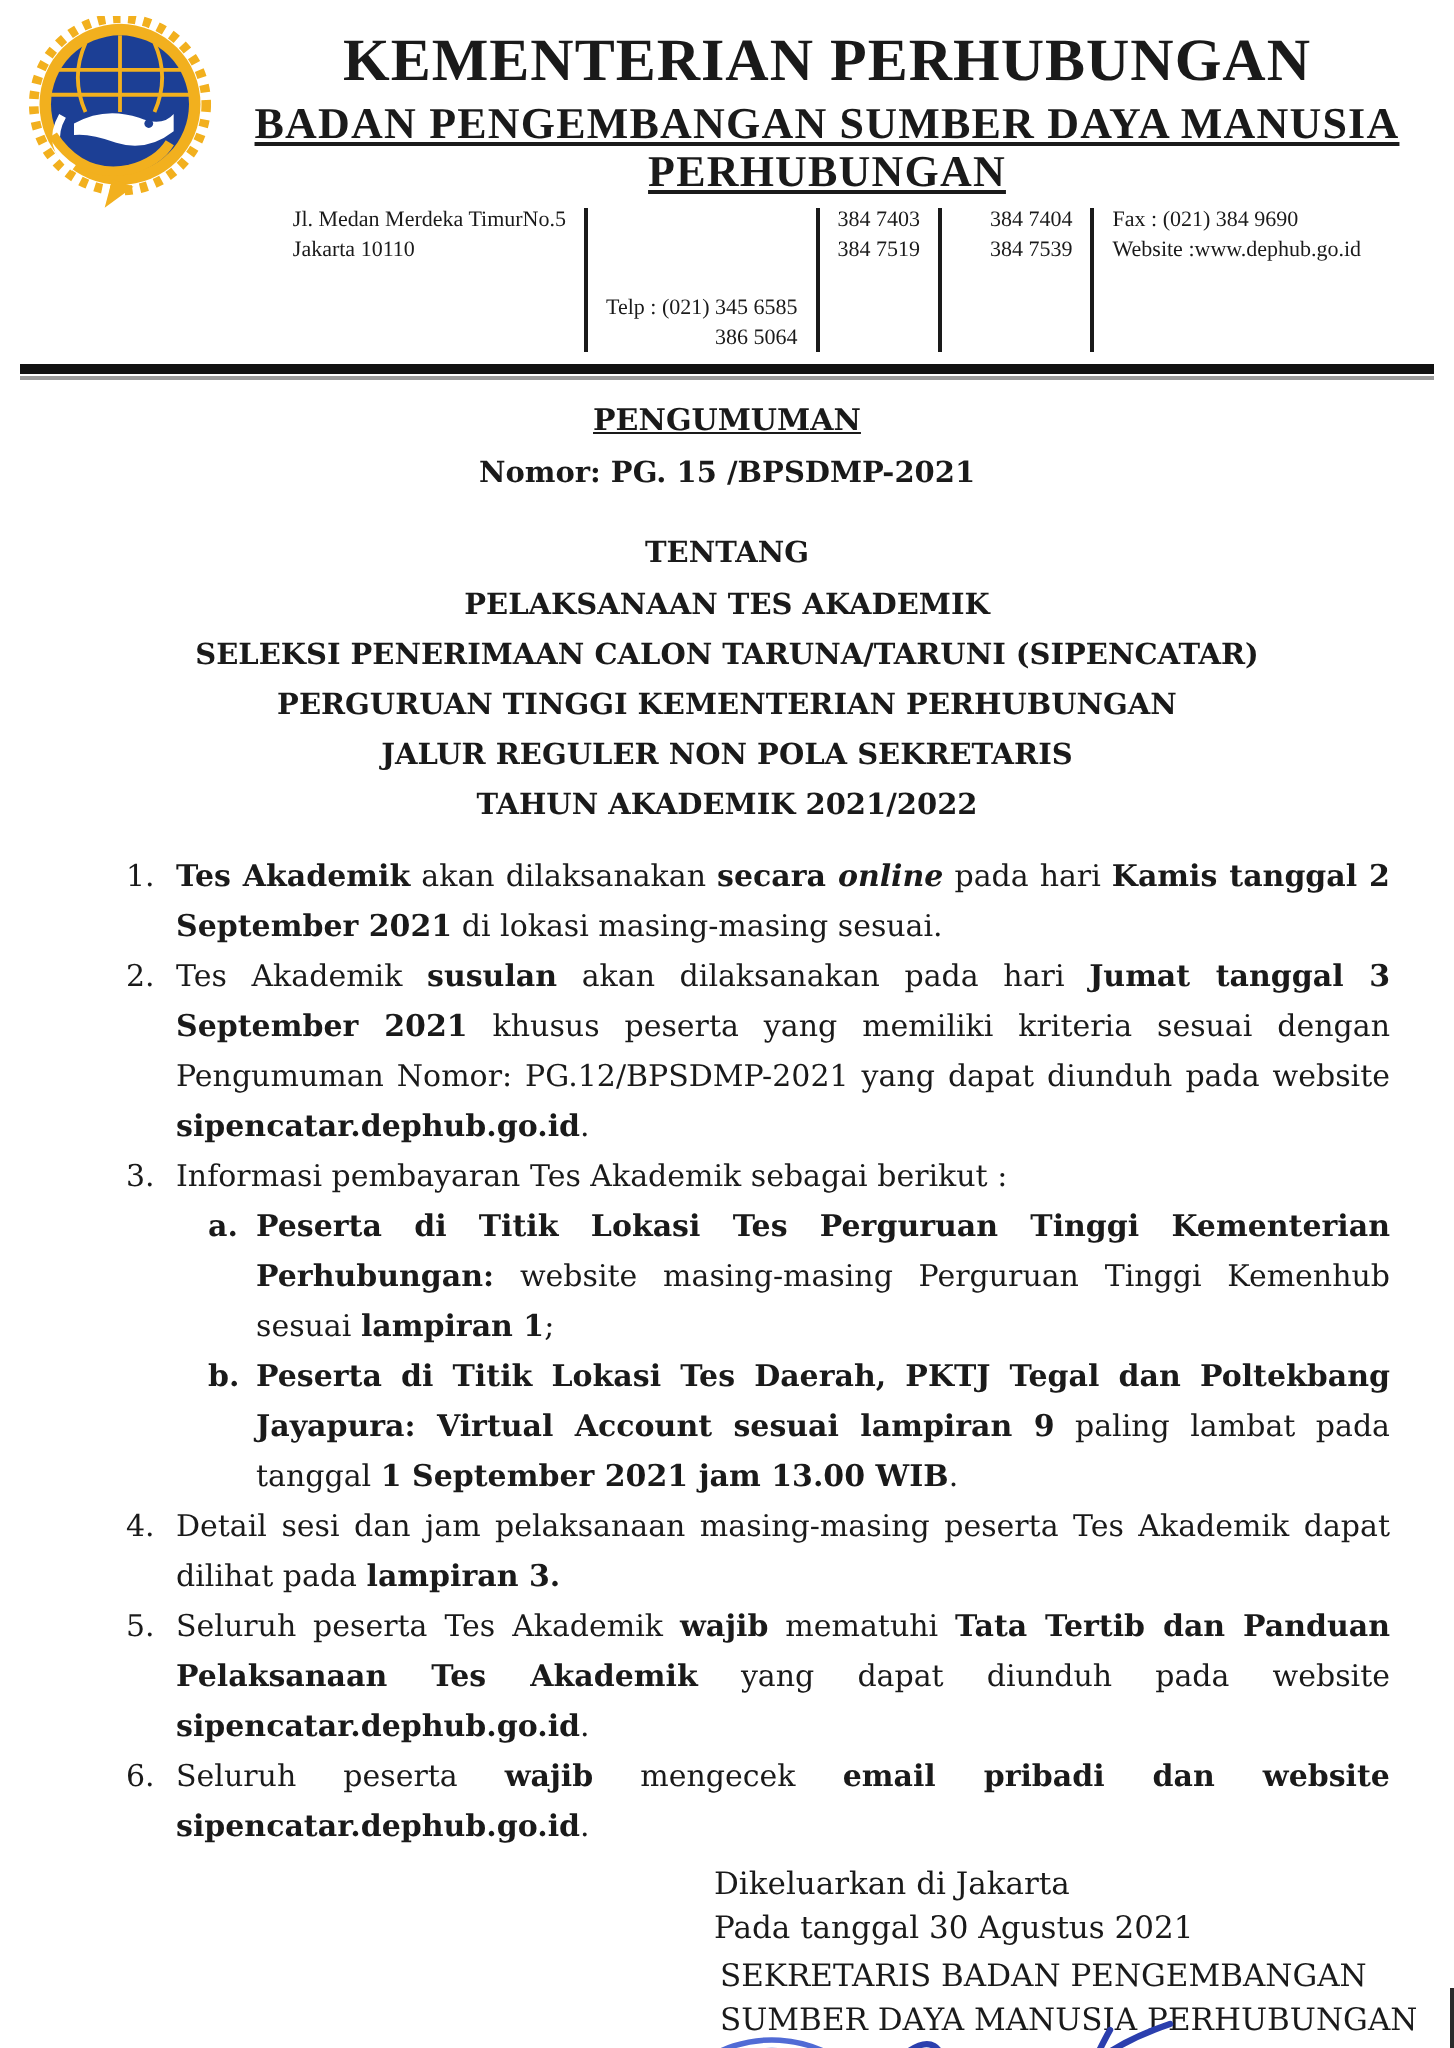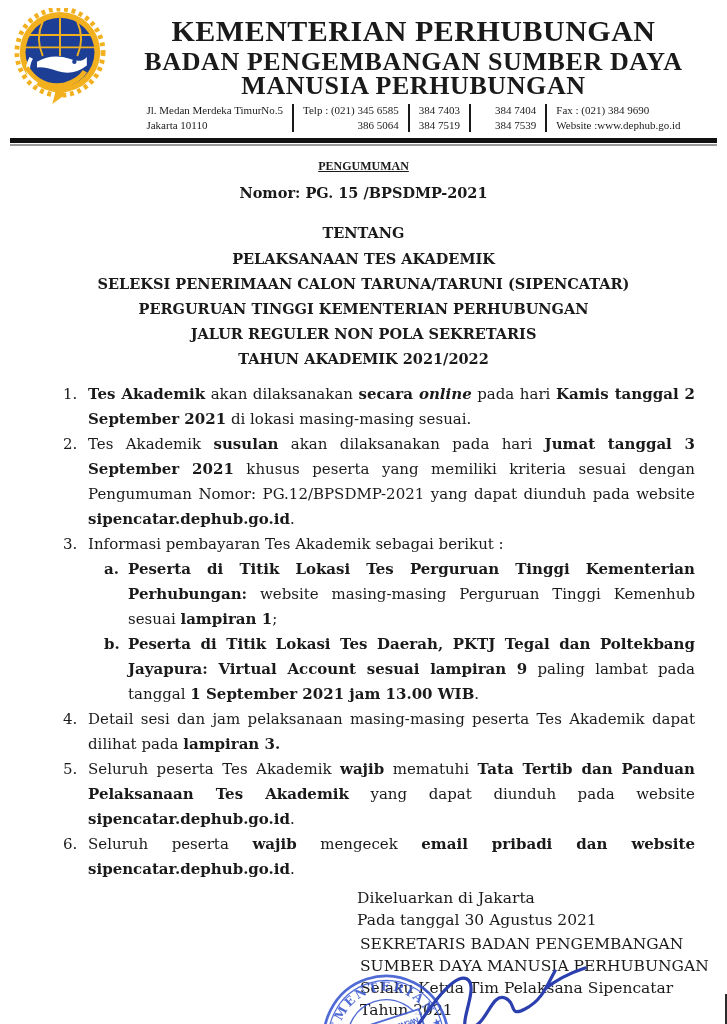--- a/index.html
+++ b/index.html
@@ -11,34 +11,34 @@
   
   .header { position:relative; padding-top:8px; }
   .logo { position:absolute; left:14px; top:8px; width:92px; height:96px; }
   .header-text { margin-left:100px; text-align:center; }
   .ministry {
     font-family:"Liberation Serif","DejaVu Serif",serif;
     font-size:30px; font-weight:bold; letter-spacing:.5px; line-height:34px; margin-top:6px;
   }
   .agency {
     font-family:"Liberation Serif","DejaVu Serif",serif;
-    font-size:26px; font-weight:bold; letter-spacing:.6px; line-height:24px; margin-top:2px;
+    font-size:22px; font-weight:bold; letter-spacing:.6px; line-height:24px; margin-top:2px;text-decoration:underline;
   }
   .contact-row {
     display:flex; justify-content:center; align-items:stretch;
     margin-top:5px; font-size:11px; line-height:15px; text-align:left;
     font-family:"Liberation Serif","DejaVu Serif",serif;
   }
   .contact-cell { padding:0 9px; white-space:nowrap; }
   .contact-divider { width:2px; background:#1a1a1a; margin:1px 0; }
   .rule-black { height:5px; background:#111; margin:5px 10px 0 10px; }
   .rule-gray  { height:2px; background:#9a9a9a; margin:1px 10px 0 10px; }
   
   .title-block { text-align:center; margin-top:7px; font-weight:bold; font-size:14.5px; }
-  .doc-heading { display:inline-block; font-size:12px; text-decoration:underline; line-height:26px;font-family:Liberation Serif, serif; }
+  .doc-heading { display:inline-block; font-size:15px; text-decoration:underline; line-height:26px; }
   .doc-number { line-height:28px; }
   .doc-about { line-height:26px; margin-top:13px; }
   .title-line { line-height:25px; }
   
   .list { margin:11px 32px 0 63px; font-size:15px; line-height:25px; }
   .li { display:flex; }
   .li-num { flex:none; width:25px; }
   .li-text { flex:1; text-align:justify; text-align-last:left; }
   .sub { margin-left:41px; }
   .sub .li-num { width:24px; font-weight:bold; }
@@ -78,21 +78,21 @@
     </svg>
     <div class="header-text">
       <div class="ministry">KEMENTERIAN PERHUBUNGAN</div>
       <div class="agency">BADAN PENGEMBANGAN SUMBER DAYA MANUSIA PERHUBUNGAN</div>
       <div class="contact-row">
           <div class="contact-cell" style="text-align: left;">
             <div>Jl. Medan Merdeka TimurNo.5</div>
             <div>Jakarta 10110</div>
           </div>
           <div class="contact-divider"></div>
-          <div class="contact-cell" style="text-align: right;">
+          <div class="contact-cell" style="text-align: right; margin-top: 44px;">
             <div>Telp : (021) 345 6585</div>
             <div>386 5064</div>
           </div>
           <div class="contact-divider"></div>
           <div class="contact-cell" style="text-align: left;">
             <div>384 7403</div>
             <div>384 7519</div>
           </div>
           <div class="contact-divider"></div>
           <div class="contact-cell" style="text-align: left; padding-left: 24px;">

